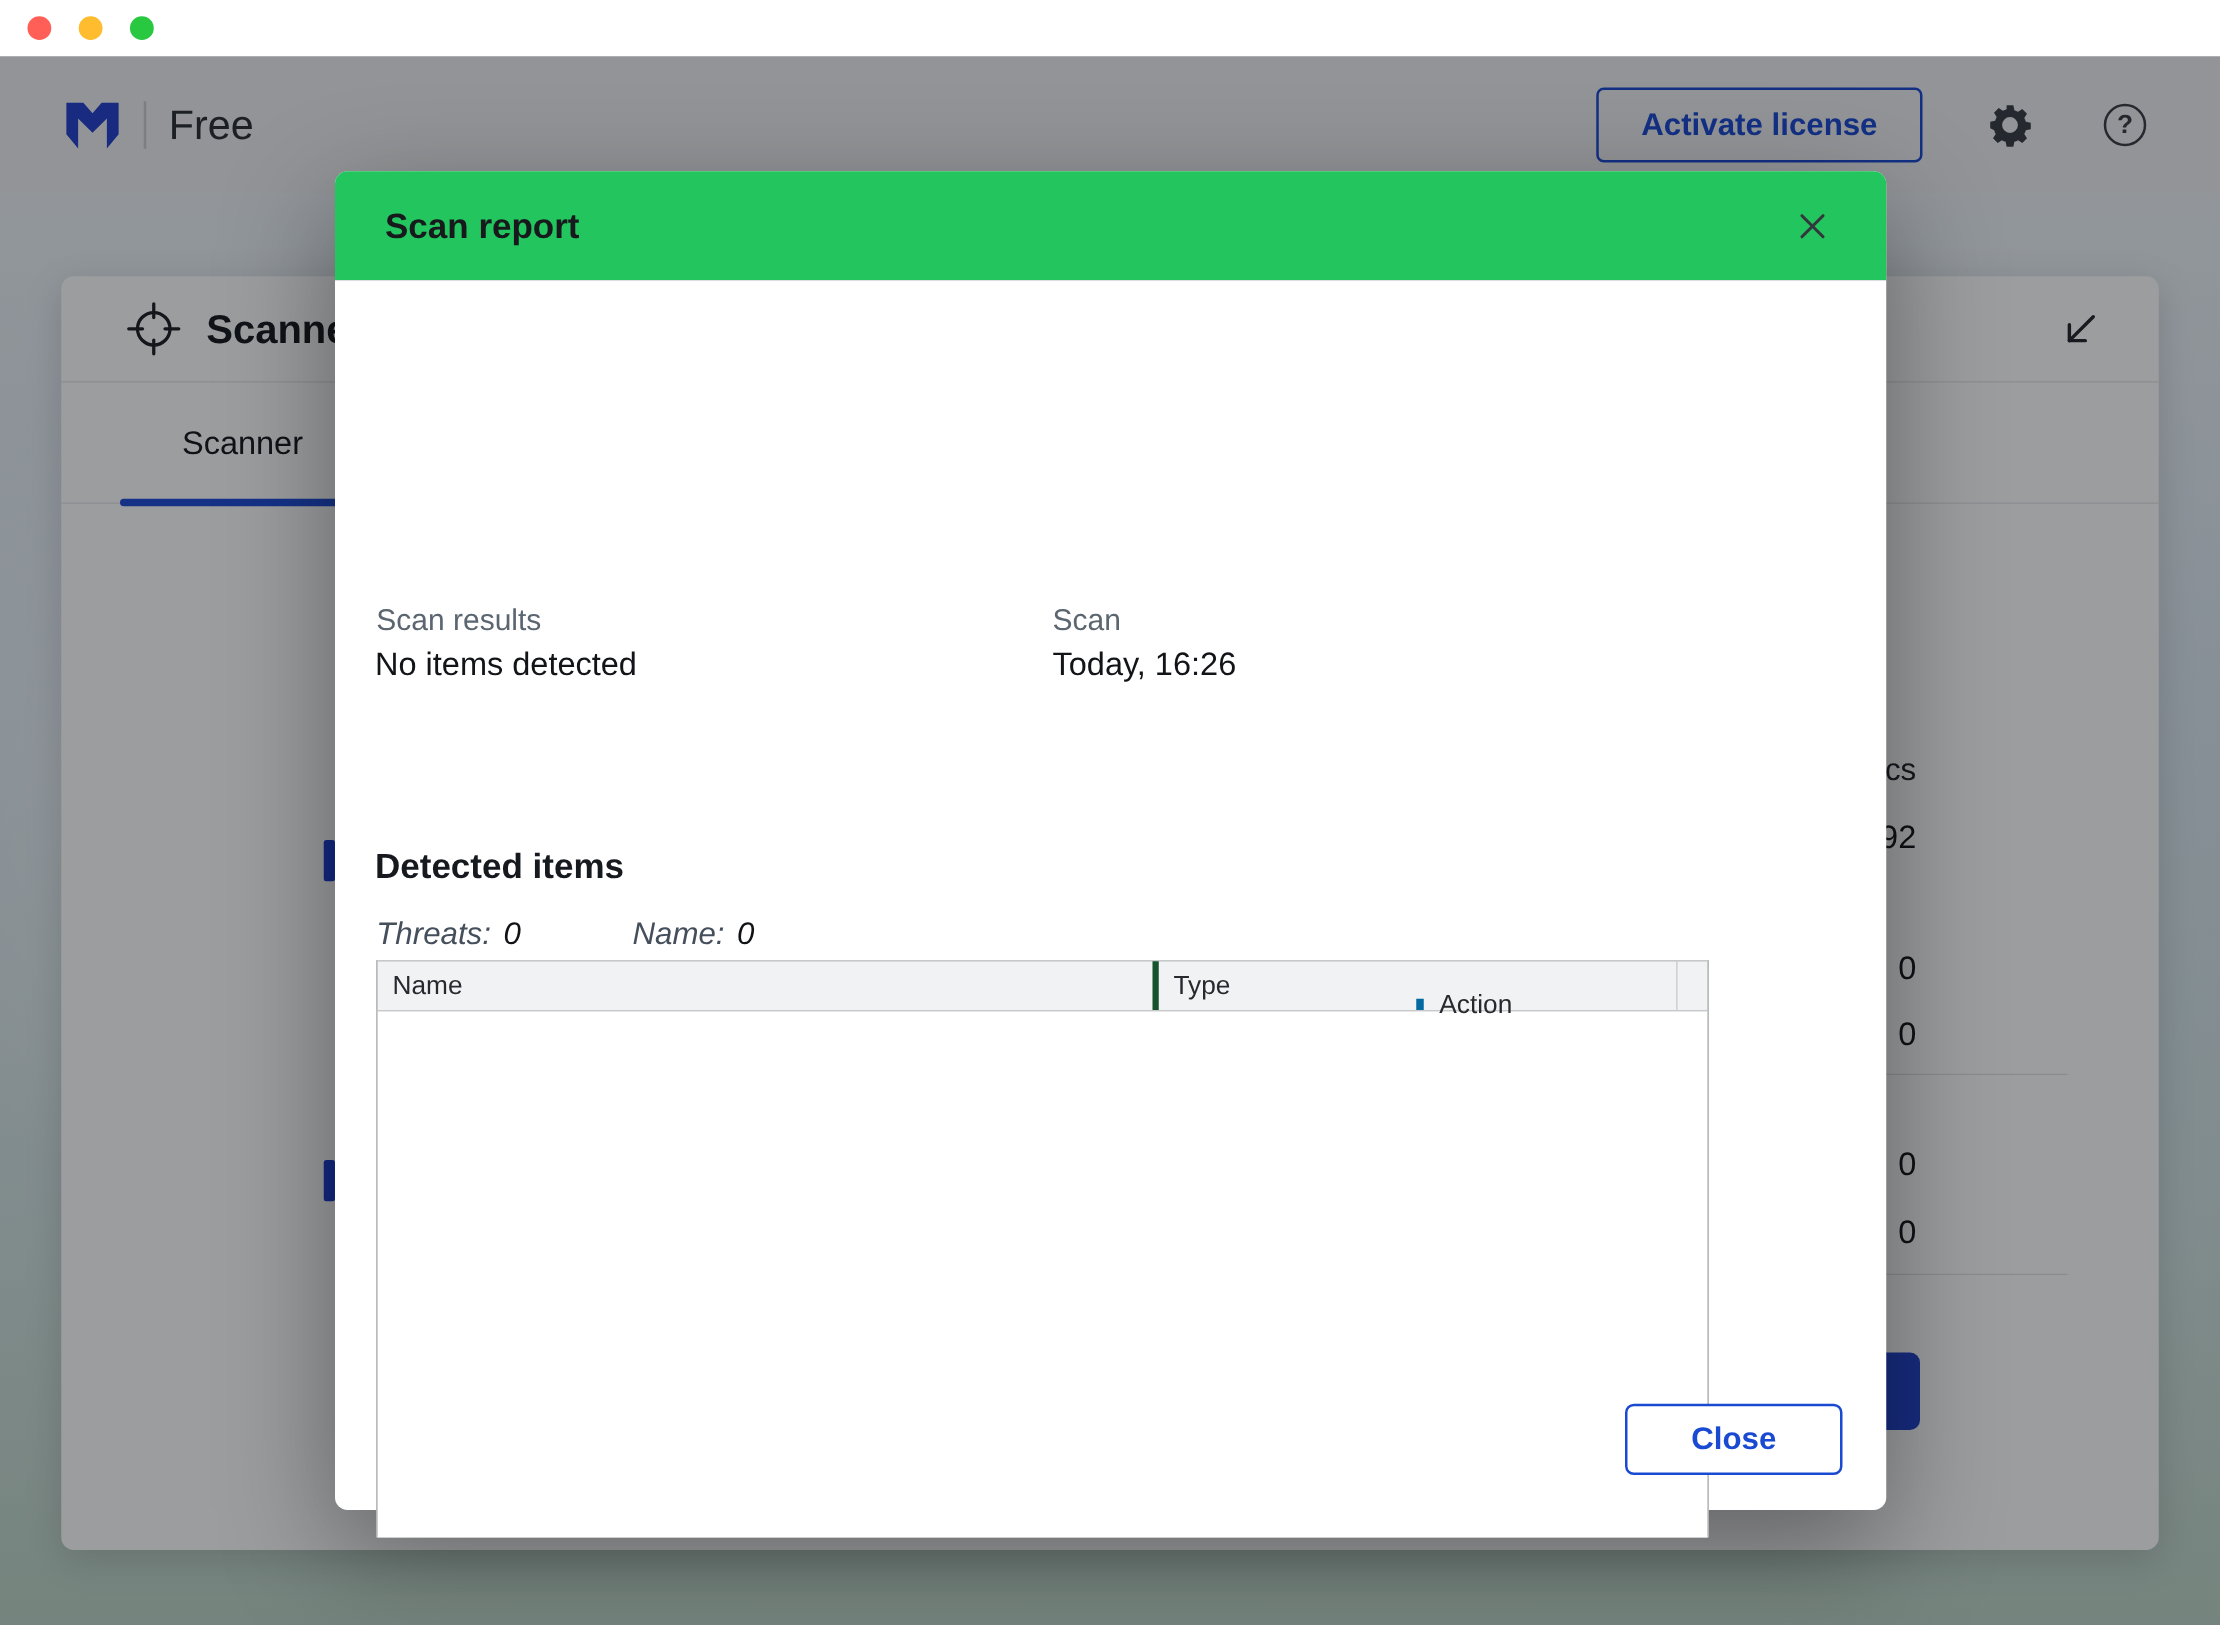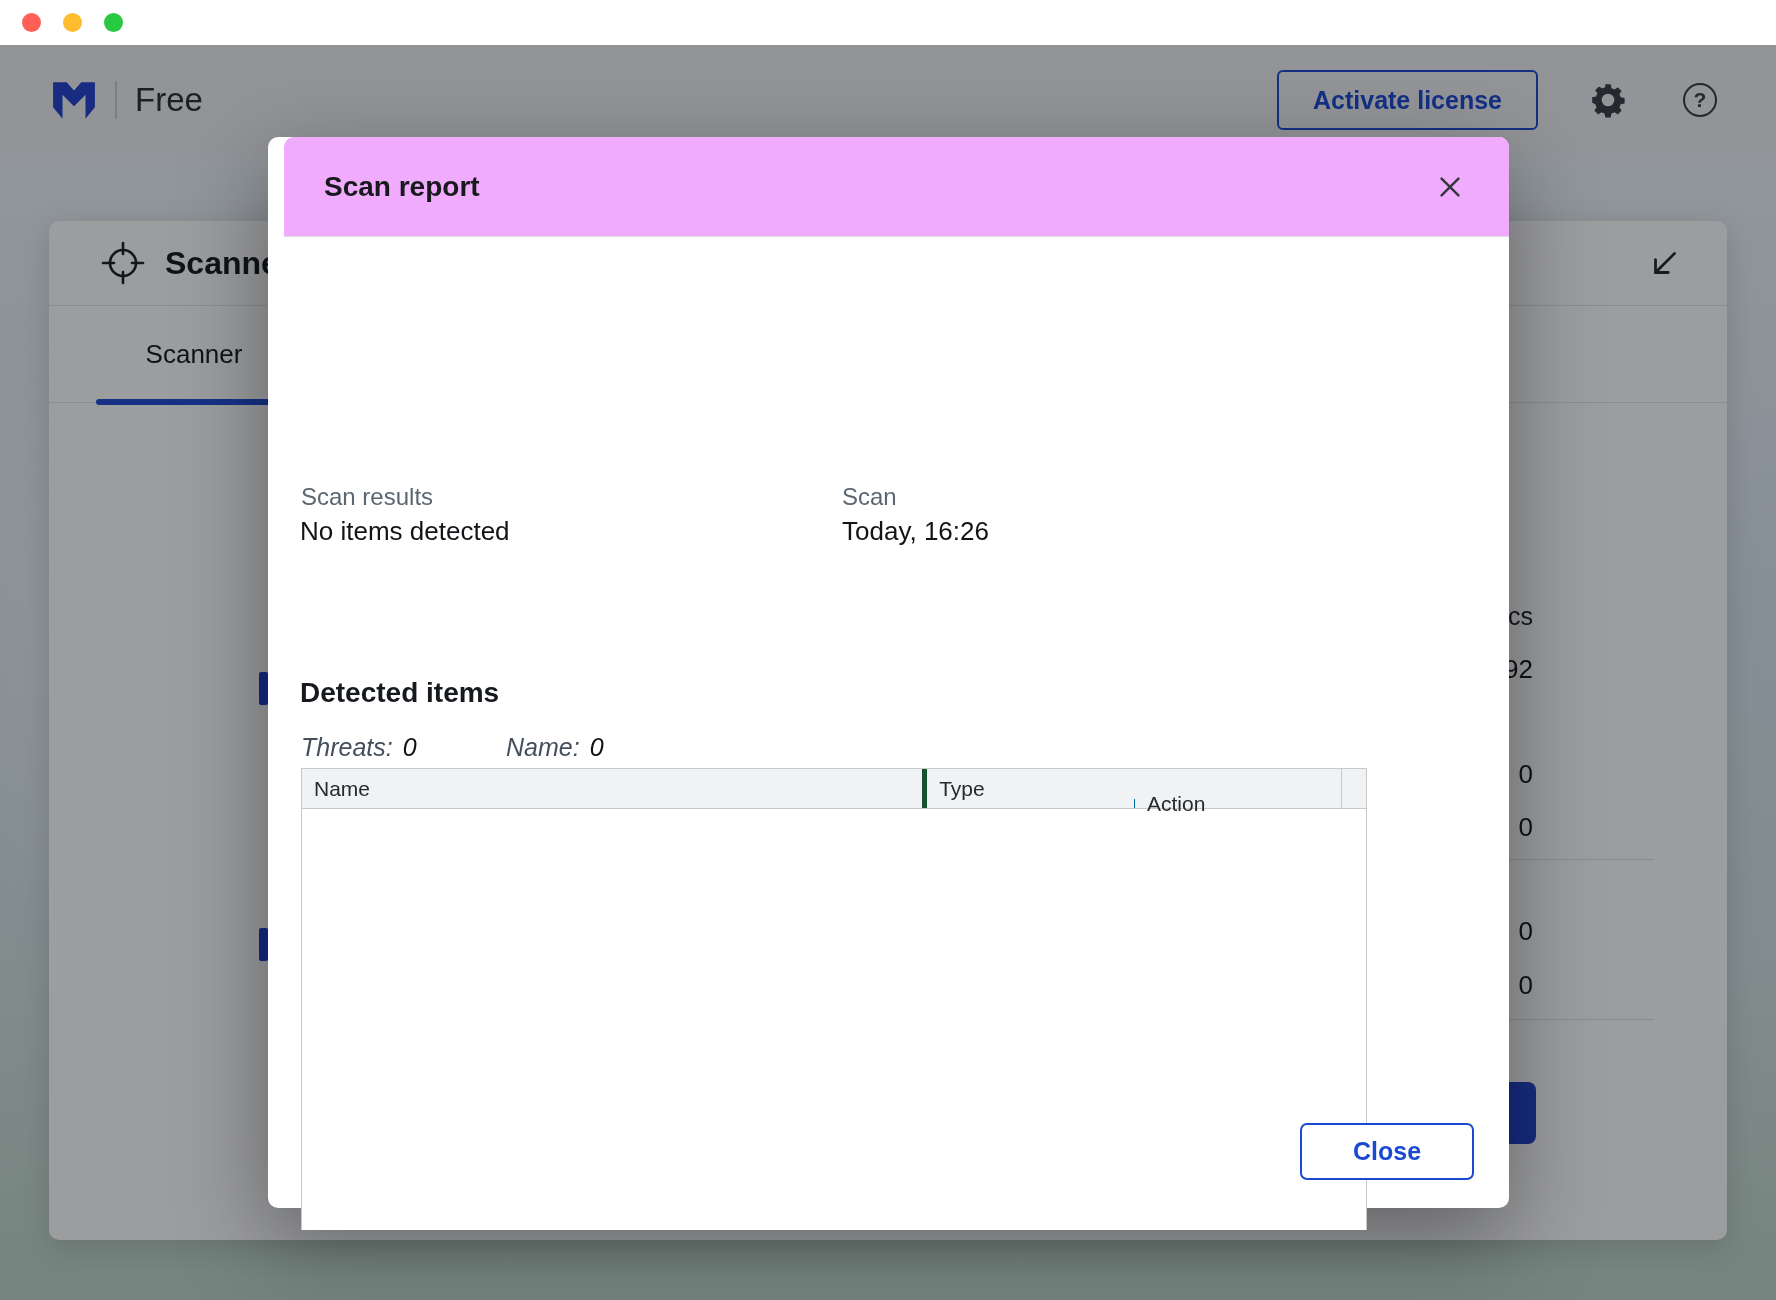--- a/index.html
+++ b/index.html
@@ -65,23 +65,23 @@
   .peek-primary { position:absolute; left:1201px; top:861px; width:286px; height:62px;
                   background:#2244cc; border-radius:8px; cursor:pointer; }
 
   
   .overlay { position:absolute; left:0; top:45px; width:100%; height:1255px;
              background:rgba(8,10,14,0.40); z-index:50; }
 
   
   .modal { position:absolute; left:268px; top:137px; width:1241px; height:1071px; background:#ffffff;
            border-radius:10px; box-shadow:0 30px 90px rgba(0,0,0,0.38); z-index:100; }
-  .modal-header { height:100px; background:#f0abfc; border-bottom:1px solid #dcdee1;
+  .modal-header { height:88px; background:#22c55e; border-bottom:1px solid #dcdee1;
                   border-radius:10px 10px 0 0; display:flex; align-items:center;
-                  justify-content:space-between; padding:0 40px;margin-left:16px; }
+                  justify-content:space-between; padding:0 40px; }
   .modal-title { font-size:28px; font-weight:700; color:#17191c; }
   .modal-close { width:38px; height:38px; display:flex; align-items:center; justify-content:center; cursor:pointer; }
   .modal-tabs { position:relative; margin:0 46px; height:88px; border-bottom:1px solid #dadcdf; }
   .tab-summary { position:absolute; left:0; top:0; width:201px; height:100%;
                  display:flex; align-items:center; justify-content:center;
                  font-size:26px; color:#16191d; cursor:pointer; }
   .tab-underline { position:absolute; left:0; bottom:-3px; width:201px; height:6px;
                    background:#1e4ed8; border-radius:3px; }
 
   .m-label { position:absolute; font-size:24px; color:#5b6670; }
@@ -93,21 +93,21 @@
   .count-row { position:absolute; top:618px; font-size:25px; color:#454f5c; display:flex; gap:10px; }
   .count-threats { left:33px; } .count-pups { left:238px; }
   .count-num { color:#101216; }
 
   .report-table { position:absolute; left:33px; top:631px; width:1066px; height:462px;
                   border:1px solid #c6c8ca; background:#737373; }
   .thead { display:flex; height:40px; background:#f1f2f3; border-bottom:1px solid #c6c8ca; }
   .th { display:flex; align-items:center; padding:0 12px; font-size:21px; color:#26292e; }
   .th-name   { width:684px; }
   .th-type   { width:241px; border-left:5px solid #14532d;margin-left:27px; }
-  .th-action { width:236px; border-left:1px solid #0369a1;margin-top:30px; }
+  .th-action { width:236px; border-left:6px solid #0369a1;margin-top:30px; }
   .th-gutter { flex:1; border-left:1px solid #c6c8ca; }
   .tbody { height:421px; background:#ffffff; }
 
   .modal-close-btn { position:absolute; left:1032px; top:986px; width:174px; height:57px;
                      background:#ffffff; border:2px solid #1b4ad2; border-radius:7px;
                      color:#1b4ad2; font-size:25px; font-weight:700;
                      font-family:"Liberation Sans", sans-serif; cursor:pointer; }
 
   
   .modal .lbl-results, .modal .lbl-date { top:346px; }

